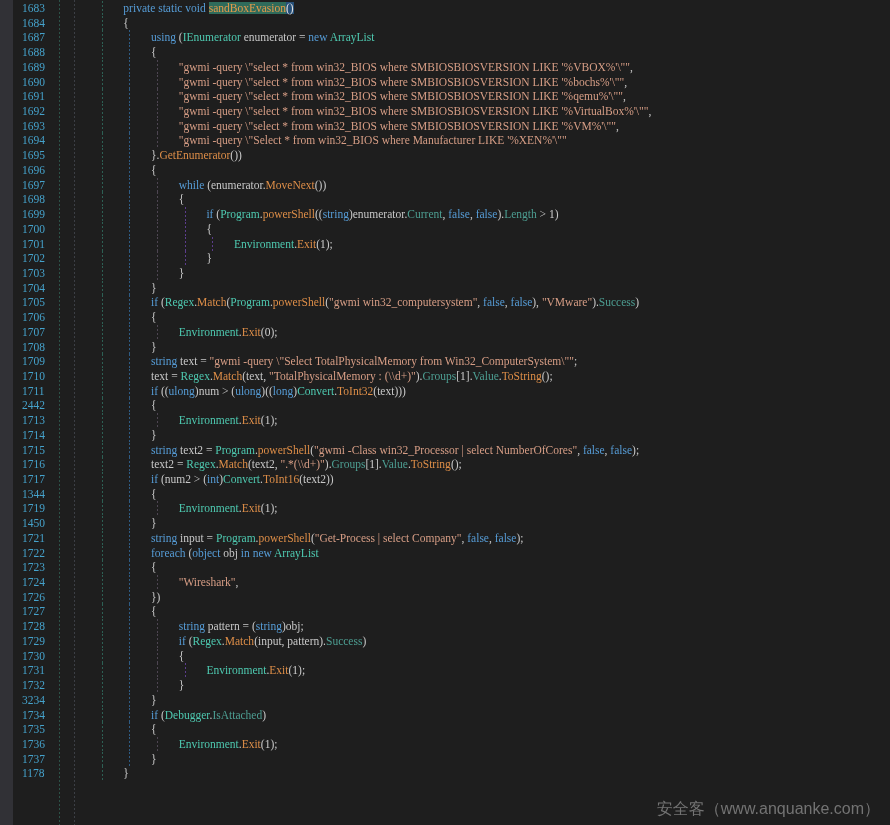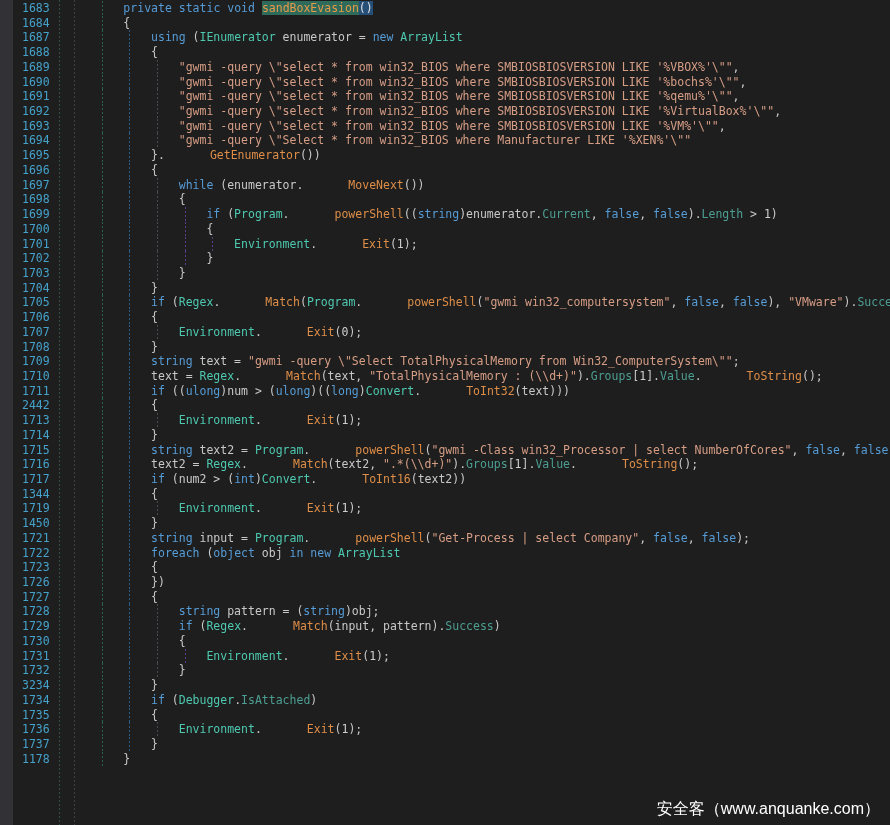--- a/index.html
+++ b/index.html
@@ -1,35 +1,35 @@
 <!DOCTYPE html>
 <html><head>
 <meta charset="utf-8">
 <style>
   html,body{margin:0;padding:0;background:#1e1e1e;width:890px;height:825px;overflow:hidden;}
   #editor{position:relative;width:890px;height:825px;background:#1e1e1e;
           font-family:"DejaVu Sans Mono","Liberation Mono",monospace;font-size:11.5px;}
   #bp-margin{position:absolute;left:0;top:0;bottom:0;width:13px;background:#313136;}
   .vguide{position:absolute;top:0;bottom:0;width:1px;}
   #lines{position:absolute;left:0;top:1px;right:0;}
-  .line{position:relative;height:14.72px;line-height:14.72px;white-space:pre;}
+  .line{position:relative;height:14.72px;line-height:14.72px;white-space:pre;font-family:Liberation Serif, serif;}
   .lnum{position:absolute;left:22px;color:#45a2cb;}
   .guide{position:absolute;top:0;bottom:0;width:1px;}
   .dash{background-image:repeating-linear-gradient(to bottom,var(--gc) 0px,var(--gc) 2px,transparent 2px,transparent 4px);}
   .code{position:absolute;top:0;}
   .t-k{color:#569cd6;}
   .t-c{color:#4ec9b0;}
-  .t-m{color:#de8e48;margin-left:45px;}
+  .t-m{color:#de8e48;}
   .t-p{color:#4d9e92;}
   .t-s{color:#d69d85;}
   .t-n{color:#cfcfcf;}
   .t-w{color:#c8c8c8;}
   .t-hn{color:#e69a4a;background:#2f6b5b;}
   .t-hp{color:#e0e0e0;background:#264f78;}
-  #watermark{position:absolute;right:10px;bottom:5px;color:#ffffff;
+  #watermark{position:absolute;right:10px;bottom:5px;color:#737373;
              font-family:"Liberation Sans","DejaVu Sans",sans-serif;font-size:16px;}
 </style>
 </head>
 <body>
 
 <div id="editor">
   <div id="bp-margin"></div>
   <div class="vguide dash" style="left:59px;--gc:#2c5248;"></div>
   <div class="vguide dash" style="left:74px;--gc:#3c3f45;"></div>
   <div id="lines">
@@ -65,20 +65,21 @@
       <div class="line"><span class="lnum">1714</span><span class="guide dash" style="left: 101.68px; --gc: #2d6054;"></span><span class="guide dash" style="left: 129.36px; --gc: #2e5b83;"></span><span class="code" style="left: 151.04px;"><span class="t-w">}</span></span></div>
       <div class="line"><span class="lnum">1715</span><span class="guide dash" style="left: 101.68px; --gc: #2d6054;"></span><span class="guide dash" style="left: 129.36px; --gc: #2e5b83;"></span><span class="code" style="left: 151.04px;"><span class="t-k">string</span><span class="t-w"> text2 = </span><span class="t-c">Program</span><span class="t-w">.</span><span class="t-m">powerShell</span><span class="t-w">(</span><span class="t-s">"gwmi -Class win32_Processor | select NumberOfCores"</span><span class="t-w">, </span><span class="t-k">false</span><span class="t-w">, </span><span class="t-k">false</span><span class="t-w">);</span></span></div>
       <div class="line"><span class="lnum">1716</span><span class="guide dash" style="left: 101.68px; --gc: #2d6054;"></span><span class="guide dash" style="left: 129.36px; --gc: #2e5b83;"></span><span class="code" style="left: 151.04px;"><span class="t-w">text2 = </span><span class="t-c">Regex</span><span class="t-w">.</span><span class="t-m">Match</span><span class="t-w">(text2, </span><span class="t-s">".*(\\d+)"</span><span class="t-w">).</span><span class="t-p">Groups</span><span class="t-w">[</span><span class="t-n">1</span><span class="t-w">].</span><span class="t-p">Value</span><span class="t-w">.</span><span class="t-m">ToString</span><span class="t-w">();</span></span></div>
       <div class="line"><span class="lnum">1717</span><span class="guide dash" style="left: 101.68px; --gc: #2d6054;"></span><span class="guide dash" style="left: 129.36px; --gc: #2e5b83;"></span><span class="code" style="left: 151.04px;"><span class="t-k">if</span><span class="t-w"> (num2 &gt; (</span><span class="t-k">int</span><span class="t-w">)</span><span class="t-c">Convert</span><span class="t-w">.</span><span class="t-m">ToInt16</span><span class="t-w">(text2))</span></span></div>
       <div class="line"><span class="lnum">1344</span><span class="guide dash" style="left: 101.68px; --gc: #2d6054;"></span><span class="guide dash" style="left: 129.36px; --gc: #2e5b83;"></span><span class="code" style="left: 151.04px;"><span class="t-w">{</span></span></div>
       <div class="line"><span class="lnum">1719</span><span class="guide dash" style="left: 101.68px; --gc: #2d6054;"></span><span class="guide dash" style="left: 129.36px; --gc: #2e5b83;"></span><span class="guide dash" style="left: 157.04px; --gc: #4e4652;"></span><span class="code" style="left: 178.72px;"><span class="t-c">Environment</span><span class="t-w">.</span><span class="t-m">Exit</span><span class="t-w">(</span><span class="t-n">1</span><span class="t-w">);</span></span></div>
       <div class="line"><span class="lnum">1450</span><span class="guide dash" style="left: 101.68px; --gc: #2d6054;"></span><span class="guide dash" style="left: 129.36px; --gc: #2e5b83;"></span><span class="code" style="left: 151.04px;"><span class="t-w">}</span></span></div>
       <div class="line"><span class="lnum">1721</span><span class="guide dash" style="left: 101.68px; --gc: #2d6054;"></span><span class="guide dash" style="left: 129.36px; --gc: #2e5b83;"></span><span class="code" style="left: 151.04px;"><span class="t-k">string</span><span class="t-w"> input = </span><span class="t-c">Program</span><span class="t-w">.</span><span class="t-m">powerShell</span><span class="t-w">(</span><span class="t-s">"Get-Process | select Company"</span><span class="t-w">, </span><span class="t-k">false</span><span class="t-w">, </span><span class="t-k">false</span><span class="t-w">);</span></span></div>
       <div class="line"><span class="lnum">1722</span><span class="guide dash" style="left: 101.68px; --gc: #2d6054;"></span><span class="guide dash" style="left: 129.36px; --gc: #2e5b83;"></span><span class="code" style="left: 151.04px;"><span class="t-k">foreach</span><span class="t-w"> (</span><span class="t-k">object</span><span class="t-w"> obj </span><span class="t-k">in</span><span class="t-w"> </span><span class="t-k">new</span><span class="t-w"> </span><span class="t-c">ArrayList</span></span></div>
       <div class="line"><span class="lnum">1723</span><span class="guide dash" style="left: 101.68px; --gc: #2d6054;"></span><span class="guide dash" style="left: 129.36px; --gc: #2e5b83;"></span><span class="code" style="left: 151.04px;"><span class="t-w">{</span></span></div>
+      <div class="line"><span class="lnum">1724</span><span class="guide dash" style="left: 101.68px; --gc: #2d6054;"></span><span class="guide dash" style="left: 129.36px; --gc: #2e5b83;"></span><span class="guide dash" style="left: 157.04px; --gc: #4e4652;"></span><span class="code" style="left: 178.72px;"><span class="t-s">"Wireshark"</span><span class="t-w">,</span></span></div>
       <div class="line"><span class="lnum">1726</span><span class="guide dash" style="left: 101.68px; --gc: #2d6054;"></span><span class="guide dash" style="left: 129.36px; --gc: #2e5b83;"></span><span class="code" style="left: 151.04px;"><span class="t-w">})</span></span></div>
       <div class="line"><span class="lnum">1727</span><span class="guide dash" style="left: 101.68px; --gc: #2d6054;"></span><span class="guide dash" style="left: 129.36px; --gc: #2e5b83;"></span><span class="code" style="left: 151.04px;"><span class="t-w">{</span></span></div>
       <div class="line"><span class="lnum">1728</span><span class="guide dash" style="left: 101.68px; --gc: #2d6054;"></span><span class="guide dash" style="left: 129.36px; --gc: #2e5b83;"></span><span class="guide dash" style="left: 157.04px; --gc: #4e4652;"></span><span class="code" style="left: 178.72px;"><span class="t-k">string</span><span class="t-w"> pattern = (</span><span class="t-k">string</span><span class="t-w">)obj;</span></span></div>
       <div class="line"><span class="lnum">1729</span><span class="guide dash" style="left: 101.68px; --gc: #2d6054;"></span><span class="guide dash" style="left: 129.36px; --gc: #2e5b83;"></span><span class="guide dash" style="left: 157.04px; --gc: #4e4652;"></span><span class="code" style="left: 178.72px;"><span class="t-k">if</span><span class="t-w"> (</span><span class="t-c">Regex</span><span class="t-w">.</span><span class="t-m">Match</span><span class="t-w">(input, pattern).</span><span class="t-p">Success</span><span class="t-w">)</span></span></div>
       <div class="line"><span class="lnum">1730</span><span class="guide dash" style="left: 101.68px; --gc: #2d6054;"></span><span class="guide dash" style="left: 129.36px; --gc: #2e5b83;"></span><span class="guide dash" style="left: 157.04px; --gc: #4e4652;"></span><span class="code" style="left: 178.72px;"><span class="t-w">{</span></span></div>
       <div class="line"><span class="lnum">1731</span><span class="guide dash" style="left: 101.68px; --gc: #2d6054;"></span><span class="guide dash" style="left: 129.36px; --gc: #2e5b83;"></span><span class="guide dash" style="left: 157.04px; --gc: #4e4652;"></span><span class="guide dash" style="left: 184.72px; --gc: #5c3d8c;"></span><span class="code" style="left: 206.4px;"><span class="t-c">Environment</span><span class="t-w">.</span><span class="t-m">Exit</span><span class="t-w">(</span><span class="t-n">1</span><span class="t-w">);</span></span></div>
       <div class="line"><span class="lnum">1732</span><span class="guide dash" style="left: 101.68px; --gc: #2d6054;"></span><span class="guide dash" style="left: 129.36px; --gc: #2e5b83;"></span><span class="guide dash" style="left: 157.04px; --gc: #4e4652;"></span><span class="code" style="left: 178.72px;"><span class="t-w">}</span></span></div>
       <div class="line"><span class="lnum">3234</span><span class="guide dash" style="left: 101.68px; --gc: #2d6054;"></span><span class="guide dash" style="left: 129.36px; --gc: #2e5b83;"></span><span class="code" style="left: 151.04px;"><span class="t-w">}</span></span></div>
       <div class="line"><span class="lnum">1734</span><span class="guide dash" style="left: 101.68px; --gc: #2d6054;"></span><span class="guide dash" style="left: 129.36px; --gc: #2e5b83;"></span><span class="code" style="left: 151.04px;"><span class="t-k">if</span><span class="t-w"> (</span><span class="t-c">Debugger</span><span class="t-w">.</span><span class="t-p">IsAttached</span><span class="t-w">)</span></span></div>
       <div class="line"><span class="lnum">1735</span><span class="guide dash" style="left: 101.68px; --gc: #2d6054;"></span><span class="guide dash" style="left: 129.36px; --gc: #2e5b83;"></span><span class="code" style="left: 151.04px;"><span class="t-w">{</span></span></div>

